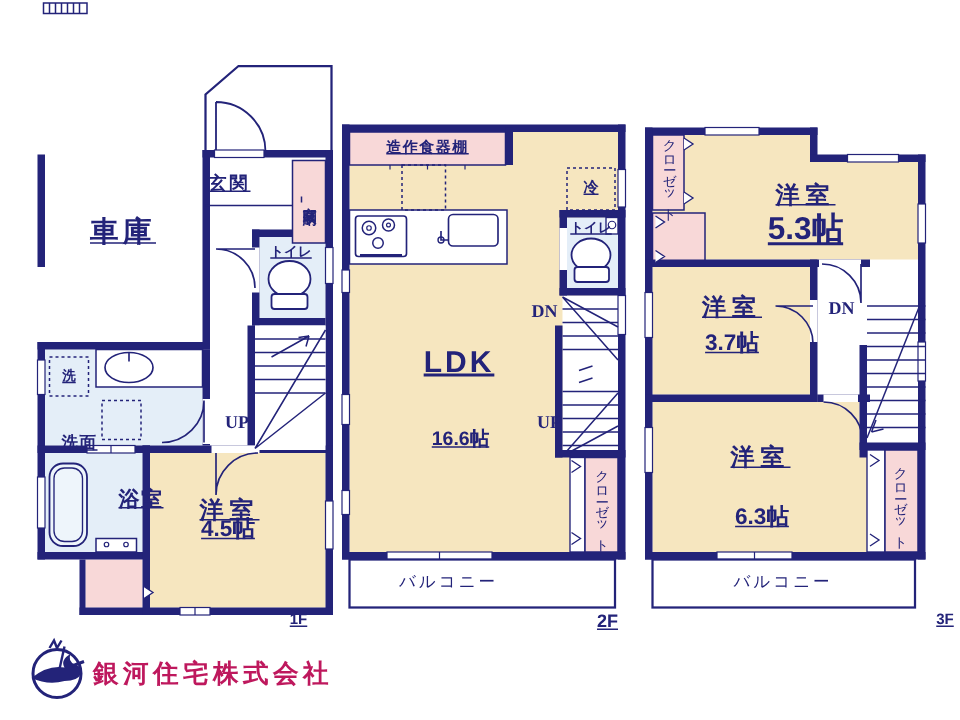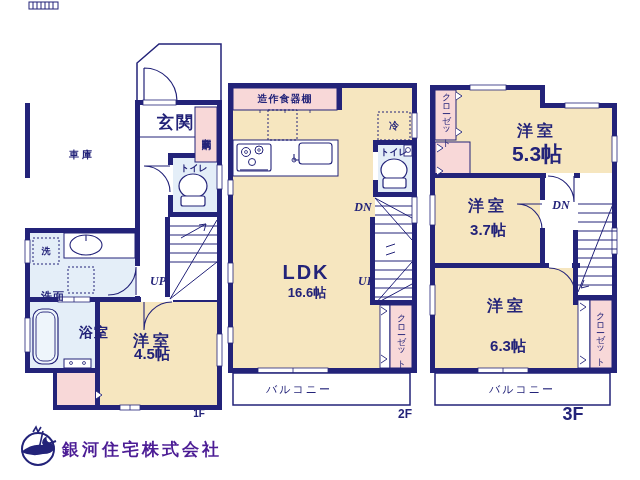--- a/index.html
+++ b/index.html
@@ -1,24 +1,24 @@
 <!DOCTYPE html>
 <html><head>
 <meta charset="utf-8">
 <style>
   html,body{margin:0;padding:0;background:#fff;}
   #stage{position:relative;width:640px;height:480px;background:#fff;overflow:hidden;
          font-family:"Liberation Sans",sans-serif;}
   #stage svg{position:absolute;left:0;top:0;}
   .lb{position:absolute;transform:translate(-50%,-50%);color:#232379;white-space:nowrap;
       font-family:"Liberation Sans",sans-serif;line-height:1;}
-  .b{font-weight:bold;}
+  .b{font-weight:bold;text-decoration:underline;}
   .vert{writing-mode:vertical-rl;text-orientation:upright;letter-spacing:1px;}
-  .updn{font-family:"Liberation Serif",serif;font-style:italic;font-weight:bold;}
-  .company{position:absolute;color:#4c1d95;font-weight:bold;letter-spacing:3px;
+  .updn{font-family:"Liberation Serif",serif;font-weight:bold;}
+  .company{position:absolute;color:#be185d;font-weight:bold;letter-spacing:3px;
            font-size:17px;transform:translate(0,-50%);}
 </style>
 </head>
 <body>
 
 <div id="stage">
 
 <svg width="640" height="480" viewBox="0 0 640 480">
 
   <g>
@@ -243,50 +243,50 @@
 
   <g>
     <circle cx="38" cy="449" r="16" fill="none" stroke="#232379" stroke-width="2"></circle>
     <path d="M43,431 L39,449" stroke="#232379" stroke-width="1.6" fill="none"></path>
     <path d="M33,432 l3,-5 l2,5 l3,-5" stroke="#232379" stroke-width="1.6" fill="none"></path>
     <path d="M21,452 q11,-9 22,-7 q-3,-5 4,-9 q-2,5 3,7 q6,2 4,6 q-2,5 -11,5 q-11,3 -22,-2 z" fill="#232379"></path>
     <path d="M48,444 l8,-3" stroke="#232379" stroke-width="2" fill="none"></path>
   </g>
 </svg>
 
-<span class="lb b" style="left:82px;top:155px;font-size:10px;letter-spacing:3px">車庫</span>
-<span class="lb b" style="left:176px;top:122px;font-size:17px;letter-spacing:2px">玄関</span>
+<span class="lb b" style="left:82px;top:155px;font-size:19px;letter-spacing:3px">車庫</span>
+<span class="lb b" style="left:153px;top:122px;font-size:12px;letter-spacing:2px">玄関</span>
 <span class="lb b vert" style="left:206px;top:133px;font-size:9px">玄関収納</span>
 <span class="lb b" style="left:194px;top:168px;font-size:9px">トイレ</span>
 <span class="lb b" style="left:46px;top:251px;font-size:9px">洗</span>
 <span class="lb b" style="left:53px;top:296px;font-size:11px;letter-spacing:1px">洗面</span>
 <span class="lb b" style="left:94px;top:332px;font-size:14px;letter-spacing:1px">浴室</span>
 <span class="lb updn" style="left:158px;top:281px;font-size:12px">UP</span>
 <span class="lb b" style="left:153px;top:341px;font-size:16px;letter-spacing:4px">洋室</span>
 <span class="lb b" style="left:152px;top:353px;font-size:15px">4.5帖</span>
 <span class="lb b" style="left:199px;top:414px;font-size:10px">1F</span>
 
 <span class="lb b" style="left:285px;top:99px;font-size:10px;letter-spacing:1px">造作食器棚</span>
 <span class="lb b" style="left:394px;top:126px;font-size:10px">冷</span>
 <span class="lb b" style="left:394px;top:152px;font-size:9px">トイレ</span>
-<span class="lb b" style="left:306px;top:272px;font-size:20px;letter-spacing:2px">LDK</span>
+<span class="lb b" style="left:306px;top:242px;font-size:20px;letter-spacing:2px">LDK</span>
 <span class="lb b" style="left:307px;top:292px;font-size:13px">16.6帖</span>
 <span class="lb updn" style="left:363px;top:207px;font-size:12px">DN</span>
 <span class="lb updn" style="left:366px;top:281px;font-size:12px">UP</span>
 <span class="lb vert" style="left:401px;top:336px;font-size:9px">クローゼット</span>
 <span class="lb" style="left:299px;top:389px;font-size:11px;letter-spacing:2px">バルコニー</span>
 <span class="lb b" style="left:405px;top:414px;font-size:12px">2F</span>
 
 <span class="lb vert" style="left:446px;top:115px;font-size:9px">クローゼット</span>
 <span class="lb b" style="left:537px;top:131px;font-size:16px;letter-spacing:4px">洋室</span>
 <span class="lb b" style="left:537px;top:153px;font-size:21px">5.3帖</span>
 <span class="lb b" style="left:488px;top:206px;font-size:16px;letter-spacing:4px">洋室</span>
 <span class="lb b" style="left:488px;top:229px;font-size:15px">3.7帖</span>
 <span class="lb updn" style="left:561px;top:205px;font-size:12px">DN</span>
 <span class="lb b" style="left:507px;top:306px;font-size:16px;letter-spacing:4px">洋室</span>
 <span class="lb b" style="left:508px;top:345px;font-size:15px">6.3帖</span>
 <span class="lb vert" style="left:600px;top:334px;font-size:9px">クローゼット</span>
 <span class="lb" style="left:522px;top:389px;font-size:11px;letter-spacing:2px">バルコニー</span>
-<span class="lb b" style="left:573px;top:414px;font-size:18px">3F</span>
+<span class="lb b" style="left:630px;top:414px;font-size:10px">3F</span>
 
 <span class="company" style="left:62px;top:449px">銀河住宅株式会社</span>
 
 </div>
 
 </body></html>

